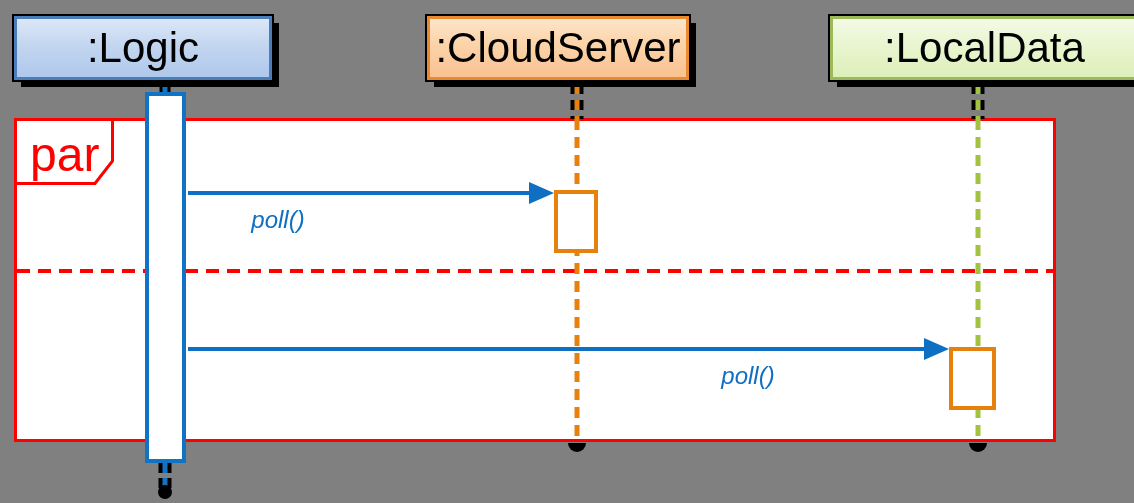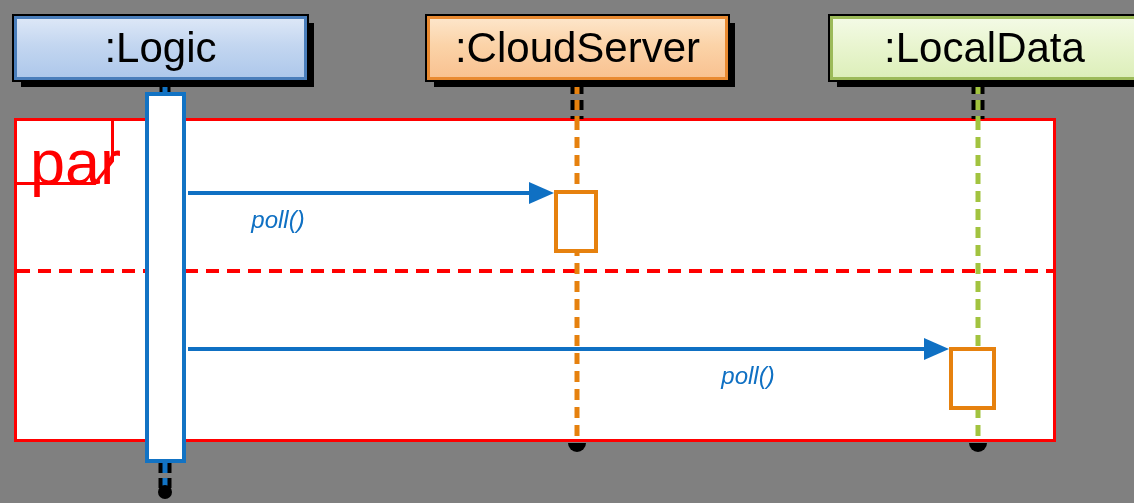--- a/index.html
+++ b/index.html
@@ -20,46 +20,46 @@
 
   
   .head{
     top:16px;height:64px;
     display:flex;align-items:center;justify-content:center;
     font-size:42px;color:#000;
     outline:2px solid #000;
     box-shadow:7px 7px 0 0 #000;
   }
   .head-logic{
-    left:14px;width:293px;
+    left:14px;width:258px;
     border:3px solid #4A7EBB;
     background:linear-gradient(180deg,#DCE7F7 0%,#C3D6F0 45%,#AEC8EB 100%);
     text-align:center;
   }
   .head-cloud{
-    left:427px;width:301px;
+    left:427px;width:262px;
     border:3px solid #E98A31;
     background:linear-gradient(180deg,#FDE5C9 0%,#FBD3A8 45%,#F9C291 100%);
   }
   .head-local{
     left:830px;width:309px;
     border:3px solid #9CBA59;
     background:linear-gradient(180deg,#F3FAE5 0%,#E9F5D0 45%,#DDEFBA 100%);
   }
 
   
   .act{background:#ffffff;}
   .act-logic{left:145px;top:92px;width:41px;height:371px;border:4px solid #1273C4;}
   .act-cloud{left:554px;top:190px;width:44px;height:63px;border:4px solid #E6810E;}
   .act-local{left:949px;top:347px;width:47px;height:63px;border:4px solid #E6810E;}
 
   
   .par-label{
     left:30px;top:131px;
-    font-size:63px;line-height:1;color:#ff0000;
+    font-size:48px;line-height:1;color:#ff0000;
   }
 
   
   .msg-label{
     width:160px;text-align:center;
     font-size:24px;font-style:italic;color:#0F70C3;
   }
   .msg-label-1{left:198px;top:206px;}
   .msg-label-2{left:668px;top:362px;}
 </style>

